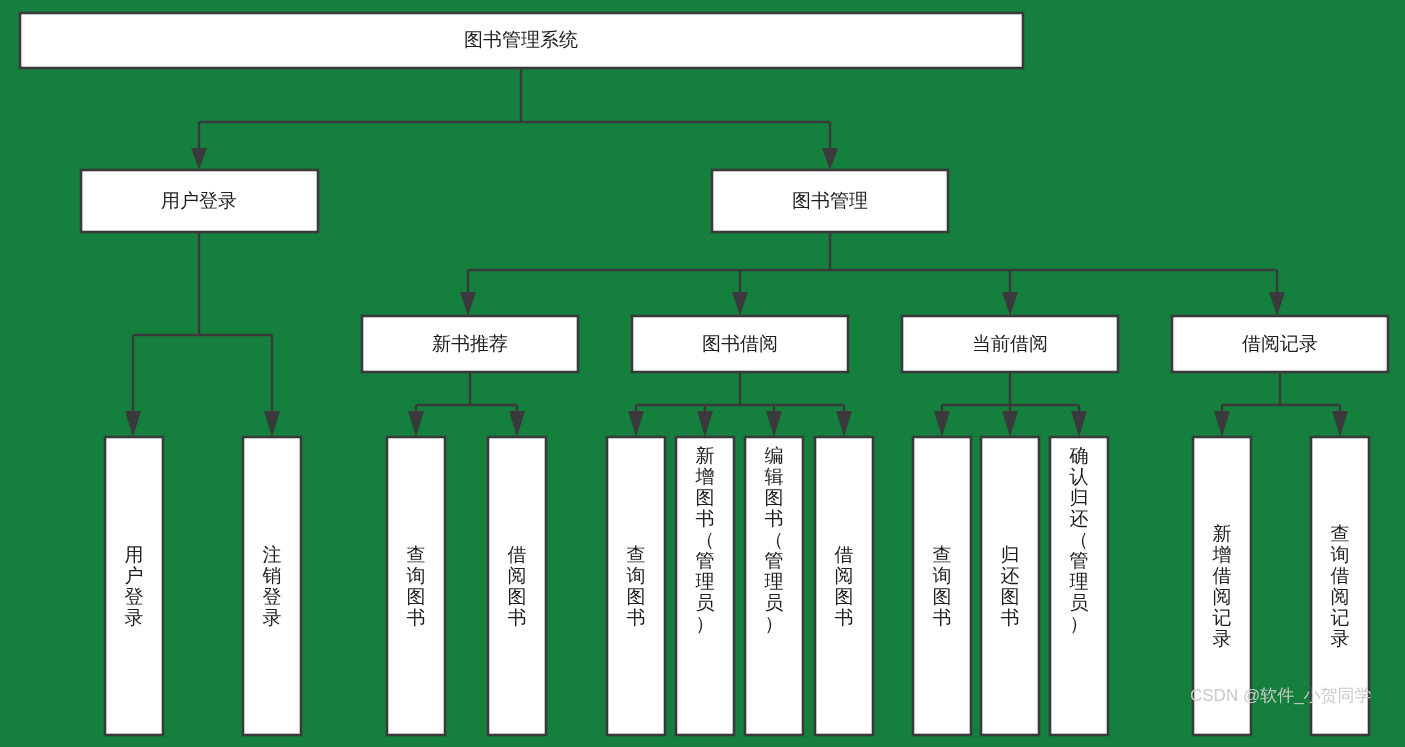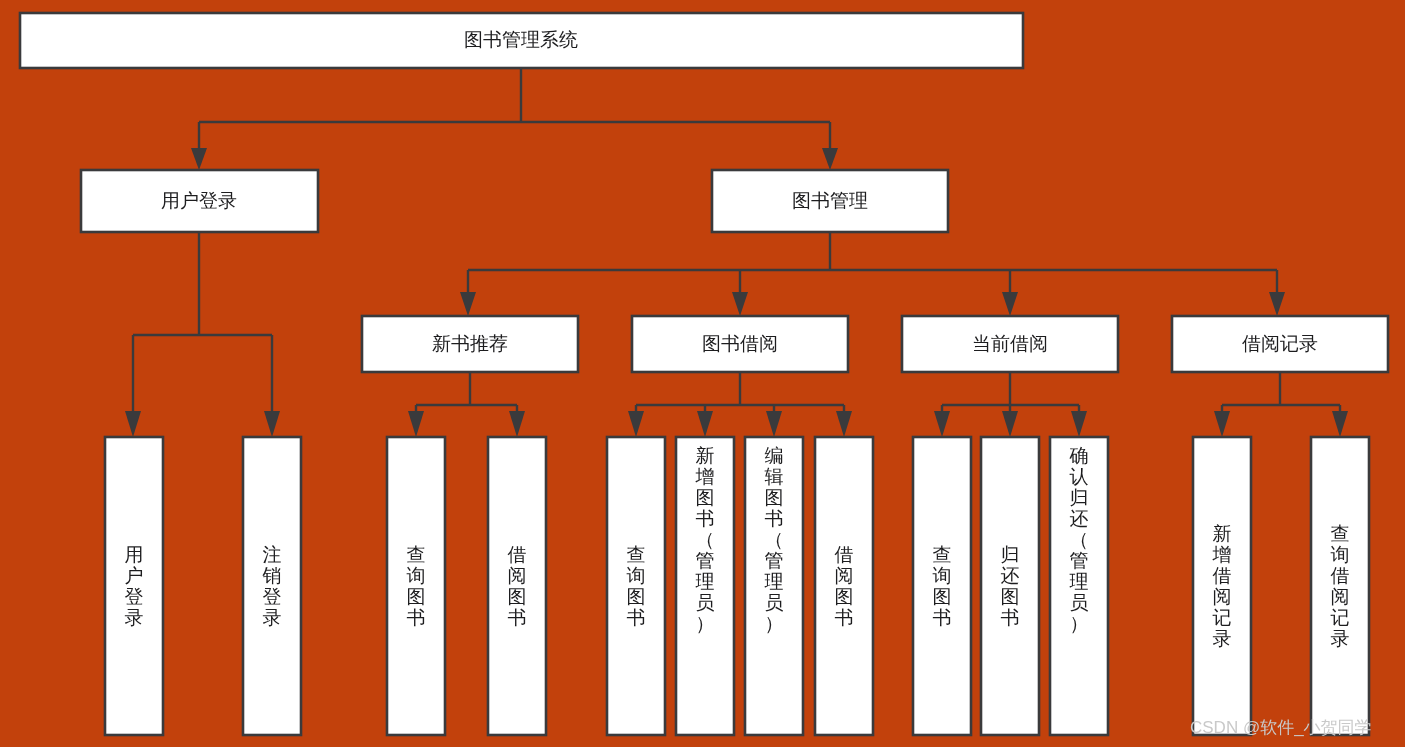--- a/index.html
+++ b/index.html
@@ -12,21 +12,21 @@
     width: 1405px;
     height: 747px;
     font-family: "Liberation Sans", "DejaVu Sans", sans-serif;
     overflow: hidden;
     position: relative;
   }
   #diagram-root {
     position: relative;
     width: 1405px;
     height: 747px;
-    background: #c2410c;
+    background: #15803d;
   }
   svg#tree-svg {
     position: absolute;
     left: 0;
     top: 0;
     width: 1405px;
     height: 747px;
     display: block;
   }
   .node-box {
@@ -246,15 +246,15 @@
     <span><span>确</span><span>认</span><span>归</span><span>还</span><span>（</span><span>管</span><span>理</span><span>员</span><span>）</span></span>
   </div>
 
   <div class="vlabel" style="left:1193px; top:437px; width:58px; height:298px;">
     <span><span>新</span><span>增</span><span>借</span><span>阅</span><span>记</span><span>录</span></span>
   </div>
   <div class="vlabel" style="left:1311px; top:437px; width:58px; height:298px;">
     <span><span>查</span><span>询</span><span>借</span><span>阅</span><span>记</span><span>录</span></span>
   </div>
 
-  <div class="watermark" style="left:1190px; top:716px;">CSDN @软件_小贺同学</div>
+  <div class="watermark" style="left:1190px; top:684px;">CSDN @软件_小贺同学</div>
 
 </div>
 
 </body></html>

